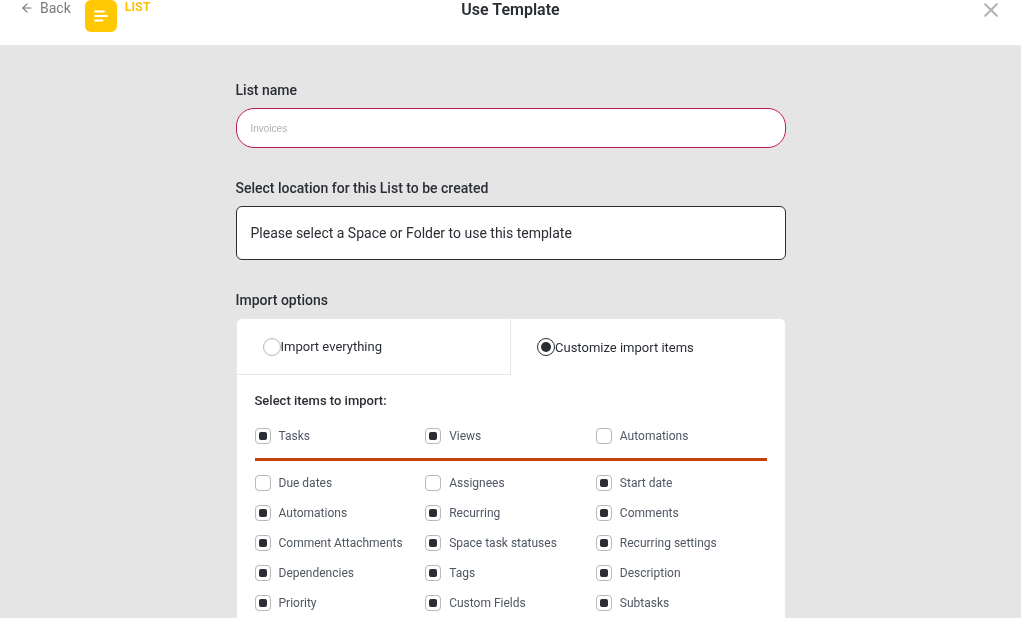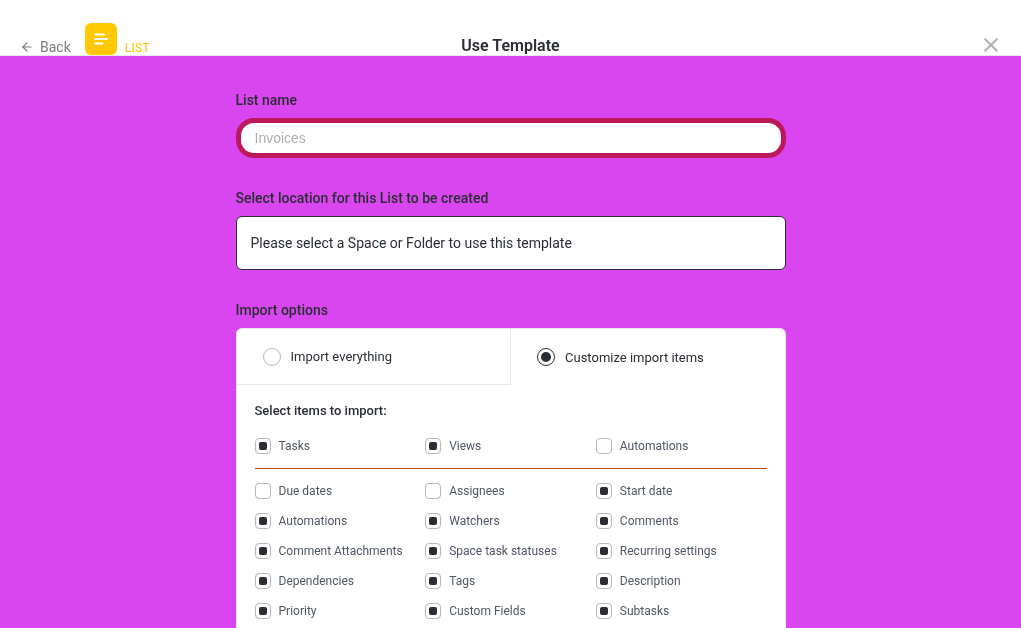--- a/index.html
+++ b/index.html
@@ -5,23 +5,23 @@
     * { box-sizing: border-box; margin: 0; padding: 0; }
     body {
       font-family: -apple-system, BlinkMacSystemFont, "Segoe UI", Roboto, Helvetica, Arial, sans-serif;
       background: #fff;
       width: 1021px;
       height: 628px;
       overflow: hidden;
       position: relative;
     }
     .topbar {
-      height: 56px;
-      display: flex;
-      align-items: flex-end;
+      height: 46px;
+      display: flex;
+      align-items: flex-start;
       padding: 0 20px;
       border-bottom: 1px solid #e8e8e8;
       background: #fff;
       position: relative;
     }
     .back-btn {
       display: flex;
       align-items: center;
       gap: 6px;
       color: #7b7b7b;
@@ -37,21 +37,21 @@
       display: flex;
       align-items: center;
       justify-content: center;
       margin-left: 14px;
       margin-right: 8px;
     }
     .list-icon svg { width: 18px; height: 18px; }
     .list-label {
       color: #ffbf00;
       font-size: 12px;
-      font-weight: 400;
+      font-weight: 700;
       letter-spacing: 0.3px;
     }
     .page-title {
       position: absolute;
       left: 50%;
       transform: translateX(-50%);
       font-size: 16px;
       font-weight: 600;
       color: #2a2e34;
     }
@@ -59,21 +59,21 @@
       position: absolute;
       right: 20px;
       color: #b3b3b3;
       cursor: pointer;
       display: flex;
       align-items: center;
     }
     .close-btn svg { width: 20px; height: 20px; }
 
     .body-area {
-      background: #d946ef;
+      background: #e5e5e5;
       height: 572px;
       overflow-y: auto;
       padding: 36px 0;
       position: relative;
     }
     .body-area::-webkit-scrollbar { width: 10px; }
     .body-area::-webkit-scrollbar-track { background: transparent; }
     .body-area::-webkit-scrollbar-thumb { background: #c8c8c8; border-radius: 5px; }
 
     .form {
@@ -82,24 +82,24 @@
     }
     .field-label {
       font-size: 14px;
       color: #2a2e34;
       font-weight: 500;
       margin-bottom: 10px;
     }
     .text-input {
       width: 100%;
       height: 40px;
-      border: 5px solid #be185d;
+      border: 1px solid #be185d;
       border-radius: 18px;
       padding: 0 14px;
-      font-size: 14px;
+      font-size: 10px;
       color: #2a2e34;
       background: #fff;
       outline: none;
     }
     .text-input::placeholder { color: #b0b0b0; }
     .location-select {
       width: 100%;
       height: 54px;
       border: 1px solid #2a2e34;
       border-radius: 6px;
@@ -119,21 +119,21 @@
       background: #fff;
     }
     .import-tabs {
       display: flex;
       height: 56px;
     }
     .import-tab {
       flex: 1;
       display: flex;
       align-items: center;
-      gap: 10px;
+      gap: 0;
       padding: 0 26px;
       cursor: pointer;
       font-size: 13px;
       color: #2a2e34;
     }
     .import-tab.first { border-right: 1px solid #e8e8e8; border-bottom: 1px solid #e8e8e8; }
     .radio {
       width: 18px;
       height: 18px;
       border: 1px solid #b8b8b8;
@@ -156,21 +156,21 @@
     .import-content .sub-label {
       font-size: 13px;
       font-weight: 500;
       color: #2a2e34;
       margin-bottom: 20px;
     }
     .top-row {
       display: flex;
       gap: 0;
       padding-bottom: 14px;
-      border-bottom: 1px solid #c2410c;
+      border-bottom: 3px solid #c2410c;
       margin-bottom: 14px;
     }
     .top-row .check-item { flex: 1; }
     .grid-rows {
       display: flex;
       flex-direction: column;
       gap: 14px;
       text-align: right;
     }
     .grid-row { display: flex; }
@@ -292,21 +292,21 @@
                 <span class="lbl">Start date</span>
               </div>
             </div>
             <div class="grid-row">
               <div class="check-item">
                 <div class="cb checked"></div>
                 <span class="lbl">Automations</span>
               </div>
               <div class="check-item">
                 <div class="cb checked"></div>
-                <span class="lbl">Watchers</span>
+                <span class="lbl">Recurring</span>
               </div>
               <div class="check-item">
                 <div class="cb checked"></div>
                 <span class="lbl">Comments</span>
               </div>
             </div>
             <div class="grid-row">
               <div class="check-item">
                 <div class="cb checked"></div>
                 <span class="lbl">Comment Attachments</span>

